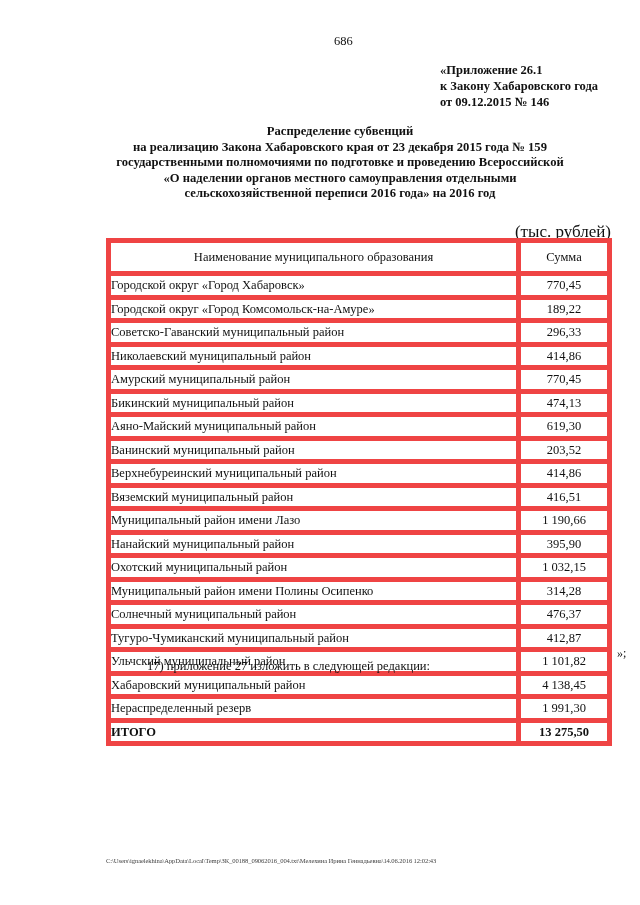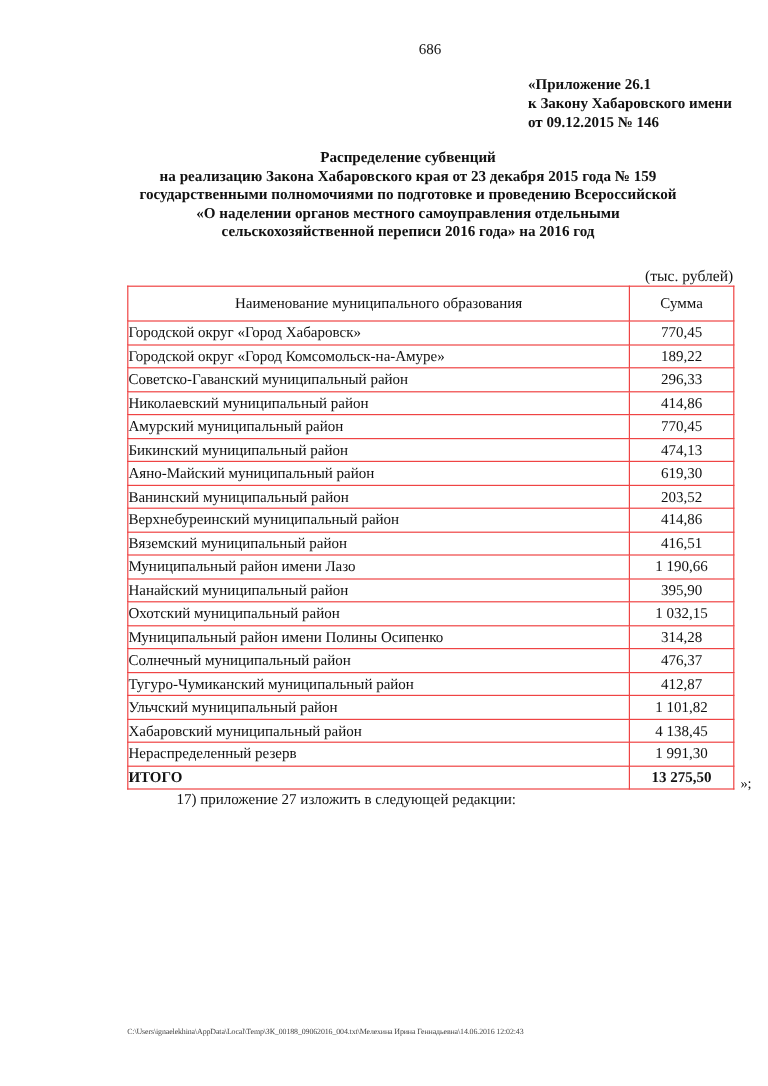--- a/index.html
+++ b/index.html
@@ -2,44 +2,44 @@
 <html><head>
   <meta charset="utf-8">
   <style>
     html, body { margin: 0; padding: 0; background: #ffffff; }
     body {
       width: 640px; height: 905px; position: relative; overflow: hidden;
       font-family: "Liberation Serif", "DejaVu Serif", serif;
       color: #111111;
     }
     .page-number {
-      position: absolute; top: 34px; left: 349px;
+      position: absolute; top: 34px; left: 334px;
       font-size: 12.5px;
     }
     .appendix-ref {
       position: absolute; top: 62px; left: 440px;
       font-size: 12.5px; line-height: 16px;
     }
     .appendix-ref div { white-space: nowrap; font-weight: bold; }
     .doc-title {
       position: absolute; top: 124px; left: 100px; width: 480px;
       text-align: center; font-weight: bold; font-size: 12.6px; line-height: 15.6px;
     }
     .doc-title div { white-space: nowrap; }
     .units {
       position: absolute; top: 222px; right: 29px;
-      font-size: 13px;
+      font-size: 17px;
     }
     table.subv {
       position: absolute; top: 238px; left: 106px;
       width: 506px; border-collapse: collapse;
       font-size: 12.5px;
     }
     table.subv th, table.subv td {
-      border: 1px solid #ef4444;
+      border: 5px solid #ef4444;
       padding: 0 0;
       height: 18.5px;
       line-height: 18px;
       white-space: nowrap;
     }
     table.subv th { font-weight: normal; height: 28px; text-align: center; }
     table.subv td.name { text-align: left; margin-left: 24px; }
     table.subv td.amount { text-align: center; width: 86px; }
     table.subv tr.total td { font-weight: bold; }
     .trail-quote {
@@ -54,21 +54,21 @@
       letter-spacing: -0.1px;
     }
   </style>
 </head>
 <body>
 
 <div class="page-number">686</div>
 
 <div class="appendix-ref">
   <div>«Приложение 26.1</div>
-  <div>к Закону Хабаровского имени</div>
+  <div>к Закону Хабаровского года</div>
   <div>от 09.12.2015 № 146</div>
 </div>
 
 <div class="doc-title">
   <div>Распределение субвенций</div>
   <div>на реализацию Закона Хабаровского края от 23 декабря 2015 года № 159</div>
   <div>государственными полномочиями по подготовке и проведению Всероссийской</div>
   <div>«О наделении органов местного самоуправления отдельными</div>
   <div>сельскохозяйственной переписи 2016 года» на 2016 год</div>
 </div>

